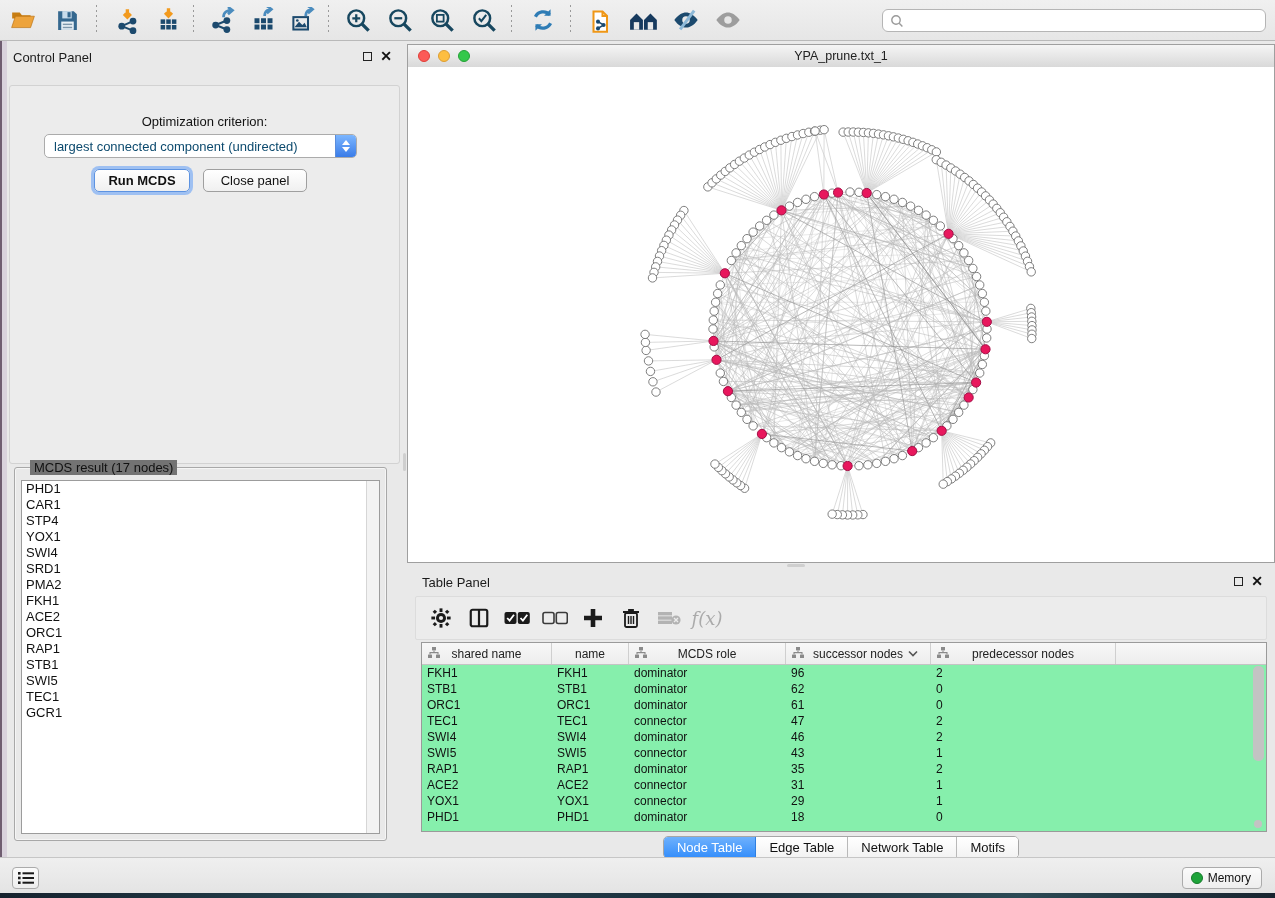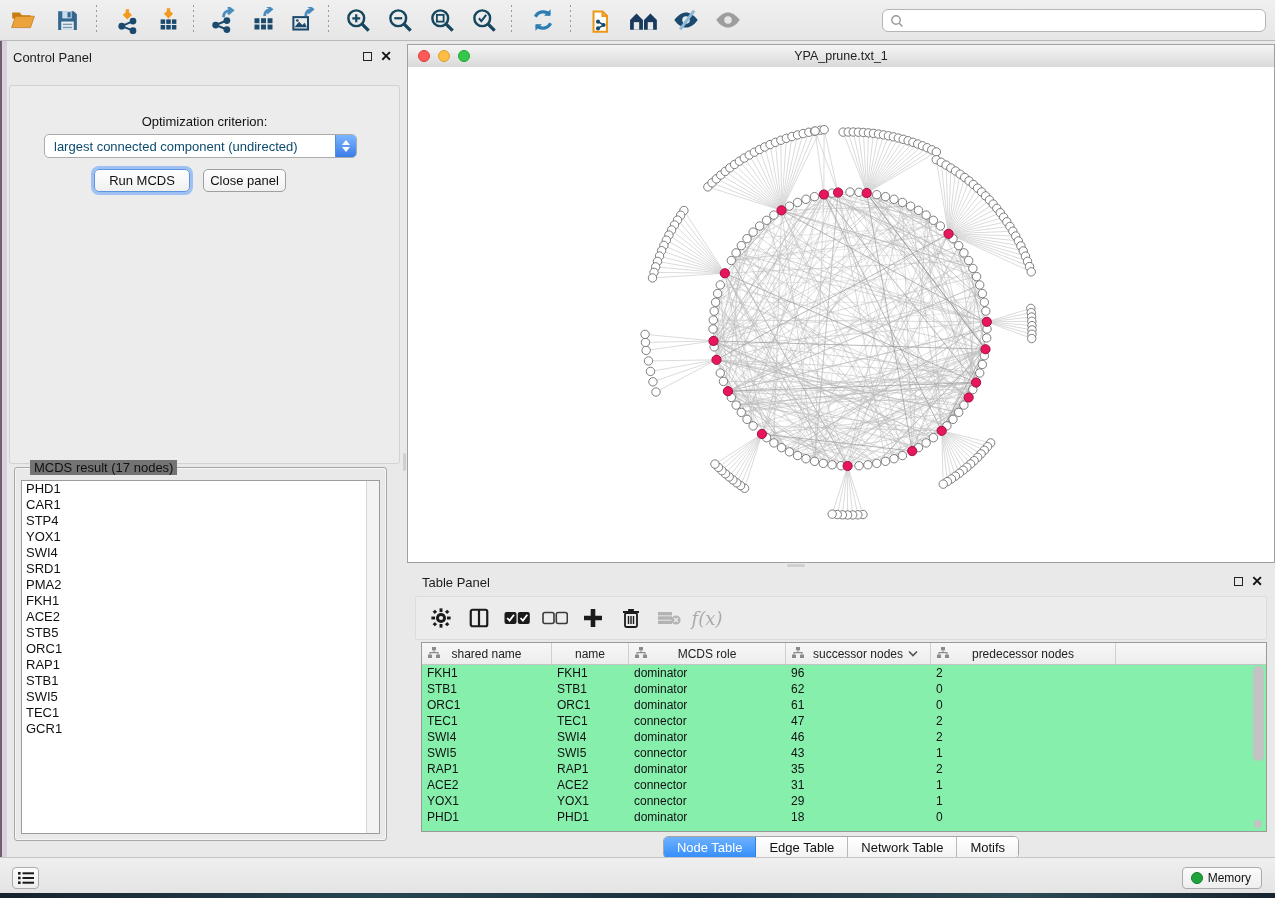--- a/index.html
+++ b/index.html
@@ -39,21 +39,21 @@
   .dropdown{display:flex;align-items:center;height:24px;background:#fff;border:1px solid #ababab;border-radius:5px;
             box-sizing:border-box;overflow:hidden;}
   .dropdown .dd-text{flex:1;font-size:13px;color:#0c4a6e;padding-left:9px;white-space:nowrap;}
   .dd-step{width:20px;height:100%;background:linear-gradient(#7cb6ff,#3a7ce8);display:flex;flex-direction:column;
            align-items:center;justify-content:center;gap:2px;border-left:1px solid #5a8ddc;}
   .dd-step i{width:0;height:0;border-left:4px solid transparent;border-right:4px solid transparent;}
   .dd-up{border-bottom:5px solid #fff;}
   .dd-dn{border-top:5px solid #fff;}
   .mac-btn{height:23px;background:linear-gradient(#ffffff,#f0f0f0);border:1px solid #9f9f9f;border-radius:5px;
            font-size:13px;color:#111;display:flex;align-items:center;justify-content:center;box-sizing:border-box;}
-  .focus-ring{box-shadow:0 0 0 3px rgba(95,156,248,.55);border-color:#5d93e1;}
+  .focus-ring{box-shadow:0 0 0 3px rgba(95,156,248,.55);border-color:#5d93e1;font-weight:bold;}
   .groupbox{border:1px solid #a8a8a8;border-radius:3px;box-shadow:inset 0 0 0 1px rgba(255,255,255,.55);}
   .groupbox-title{position:absolute;left:15px;top:-8px;background:#737373;padding:0 4px;font-size:13px;color:#111;}
   .result-list{position:absolute;left:6px;top:12px;right:6px;bottom:6px;background:#fff;border:1px solid #9c9c9c;overflow:hidden;}
   .result-scroll{position:absolute;top:0;right:0;width:12px;bottom:0;background:#f3f3f3;border-left:1px solid #d6d6d6;}
   .result-item{font-size:13px;color:#111;line-height:16px;padding-left:4px;}
 
   
   .right-area{left:407px;top:41px;width:868px;height:816px;background:#e9e9e9;}
   .net-frame{left:0;top:3px;width:868px;height:519px;border:1px solid #9f9f9f;box-sizing:border-box;background:#fff;}
   .net-titlebar{position:absolute;left:0;top:0;right:0;height:22px;background:linear-gradient(#f5f5f5,#d9d9d9);
@@ -269,36 +269,35 @@
     <div class="abs cp-sub"></div>
     <div class="abs opt-label" style="left:0;width:395px;top:73px;">Optimization criterion:</div>
     <div class="abs dropdown" style="left:37px;top:93px;width:313px;">
       <div class="dd-text">largest connected component (undirected)</div>
       <div class="dd-step">
           <i class="dd-up"></i>
           <i class="dd-dn"></i>
         </div>
     </div>
     <button class="abs mac-btn focus-ring" style="left:87px;top:128px;width:96px;">Run MCDS</button>
-    <button class="abs mac-btn" style="left:196px;top:128px;width:83px;">Close panel</button>
+    <button class="abs mac-btn" style="left:196px;top:128px;width:104px;">Close panel</button>
 
     <div class="abs groupbox" style="left:7px;top:426px;width:371px;height:372px;">
       <div class="groupbox-title">MCDS result (17 nodes)</div>
       <div class="result-list">
         <div>
             <div class="result-item">PHD1</div>
             <div class="result-item">CAR1</div>
             <div class="result-item">STP4</div>
             <div class="result-item">YOX1</div>
             <div class="result-item">SWI4</div>
             <div class="result-item">SRD1</div>
             <div class="result-item">PMA2</div>
             <div class="result-item">FKH1</div>
             <div class="result-item">ACE2</div>
-            <div class="result-item">STB5</div>
             <div class="result-item">ORC1</div>
             <div class="result-item">RAP1</div>
             <div class="result-item">STB1</div>
             <div class="result-item">SWI5</div>
             <div class="result-item">TEC1</div>
             <div class="result-item">GCR1</div>
           </div>
         <div class="result-scroll"></div>
       </div>
     </div>

